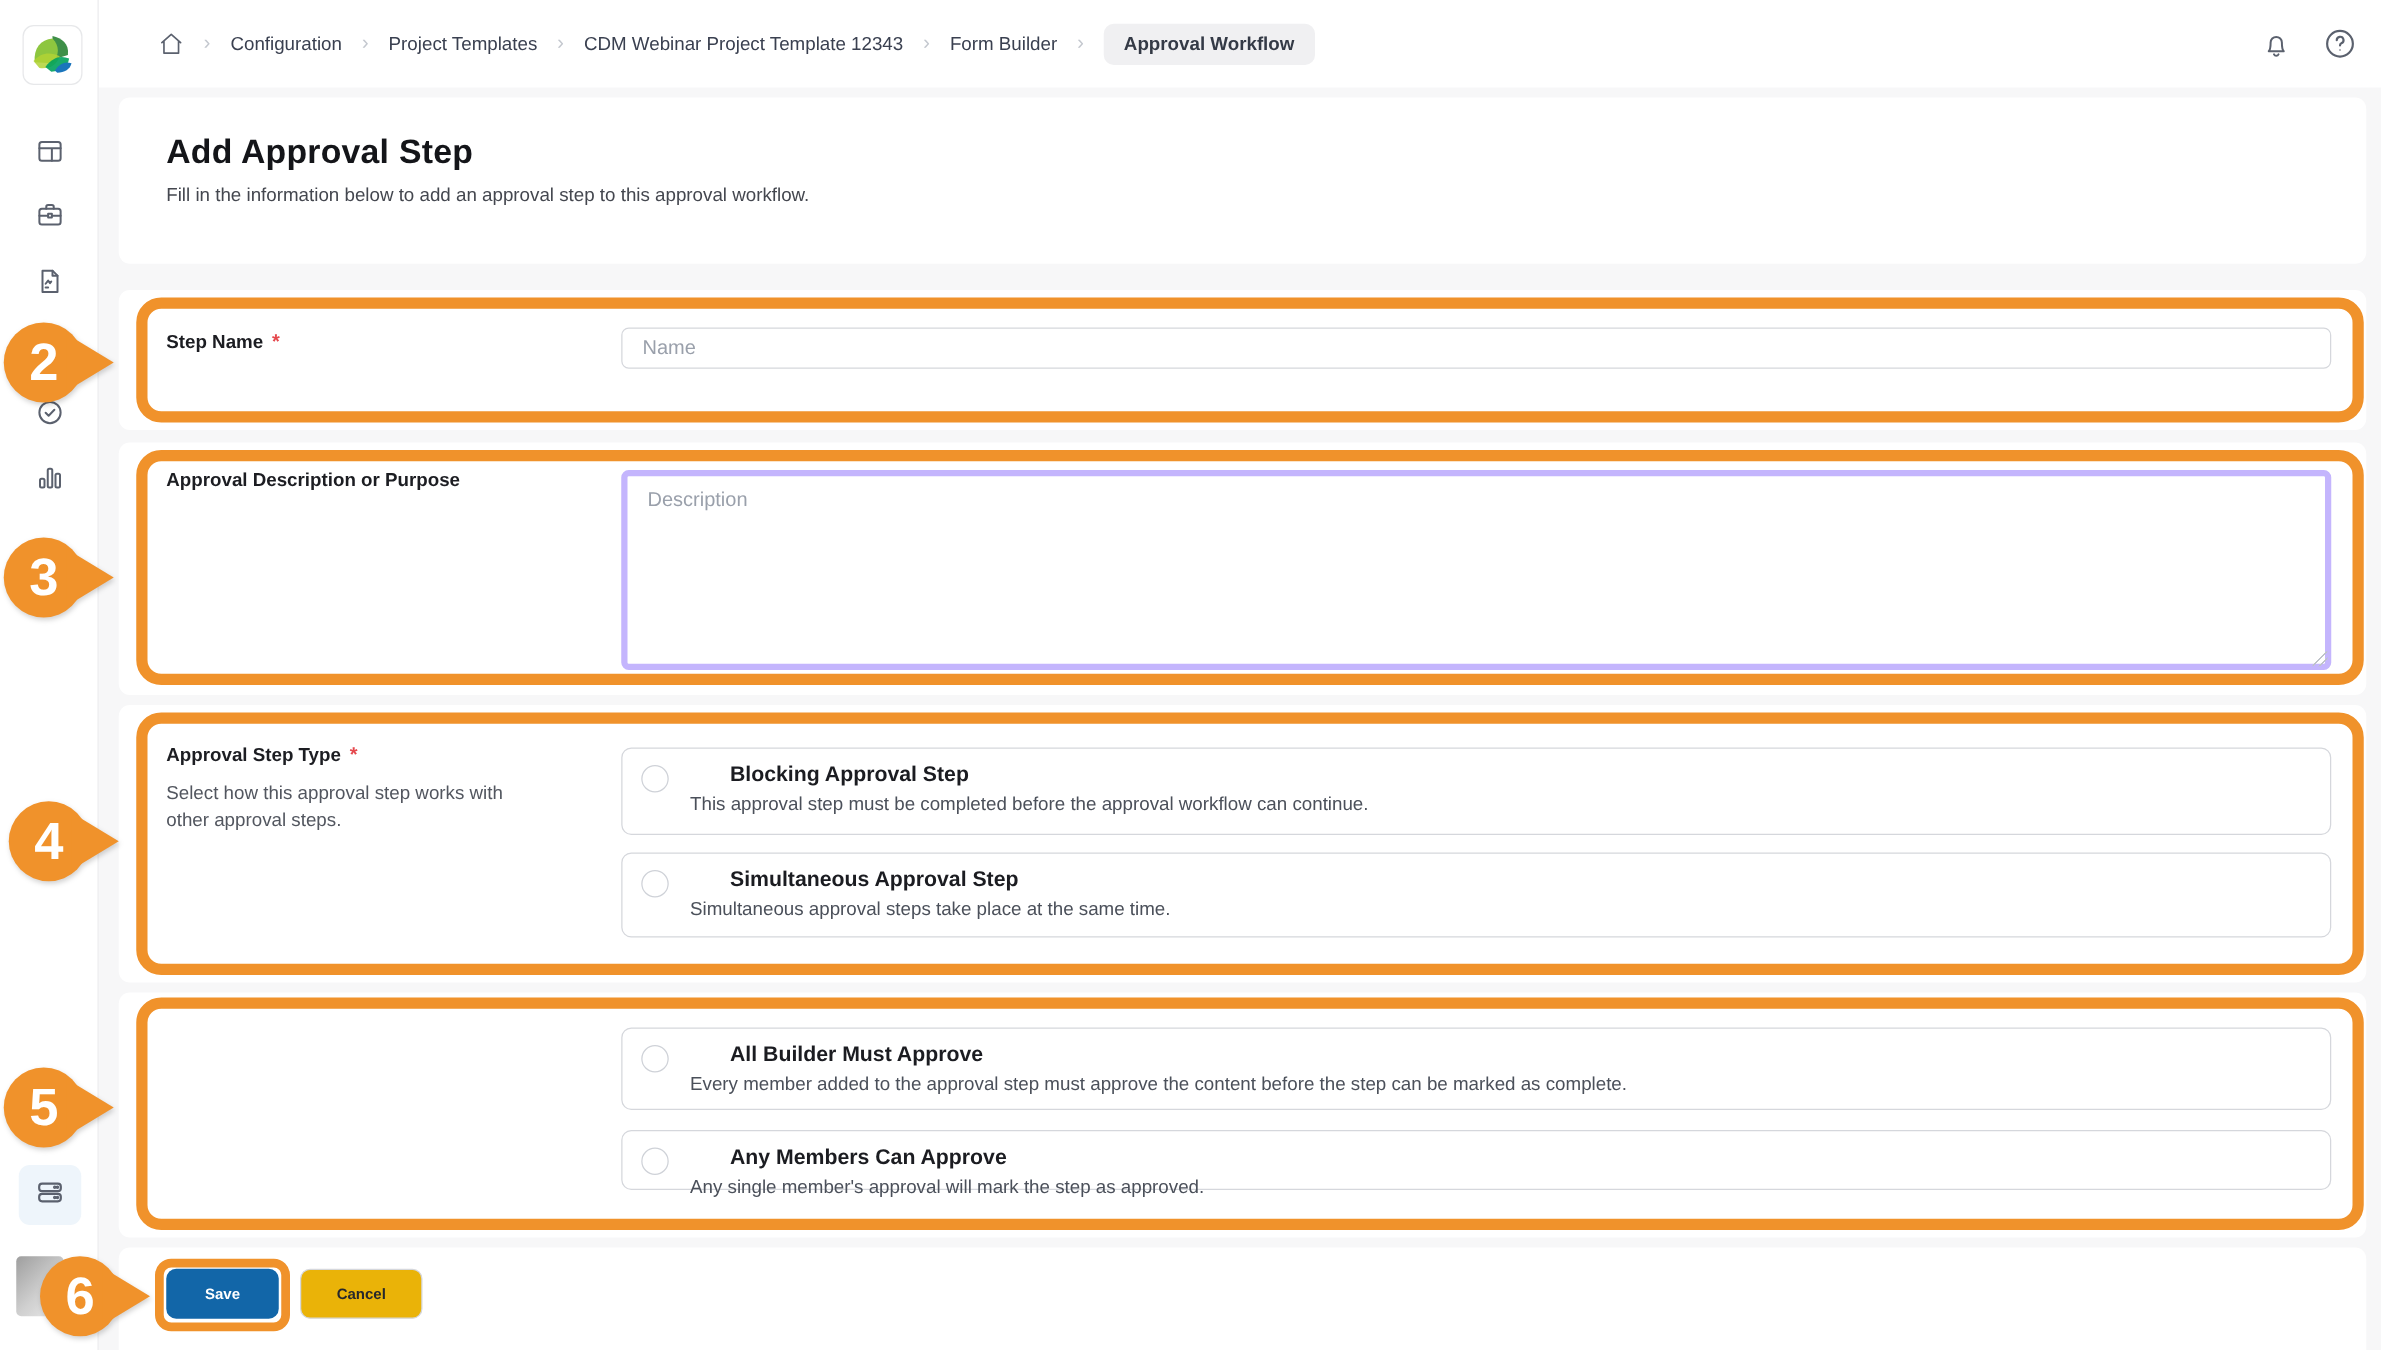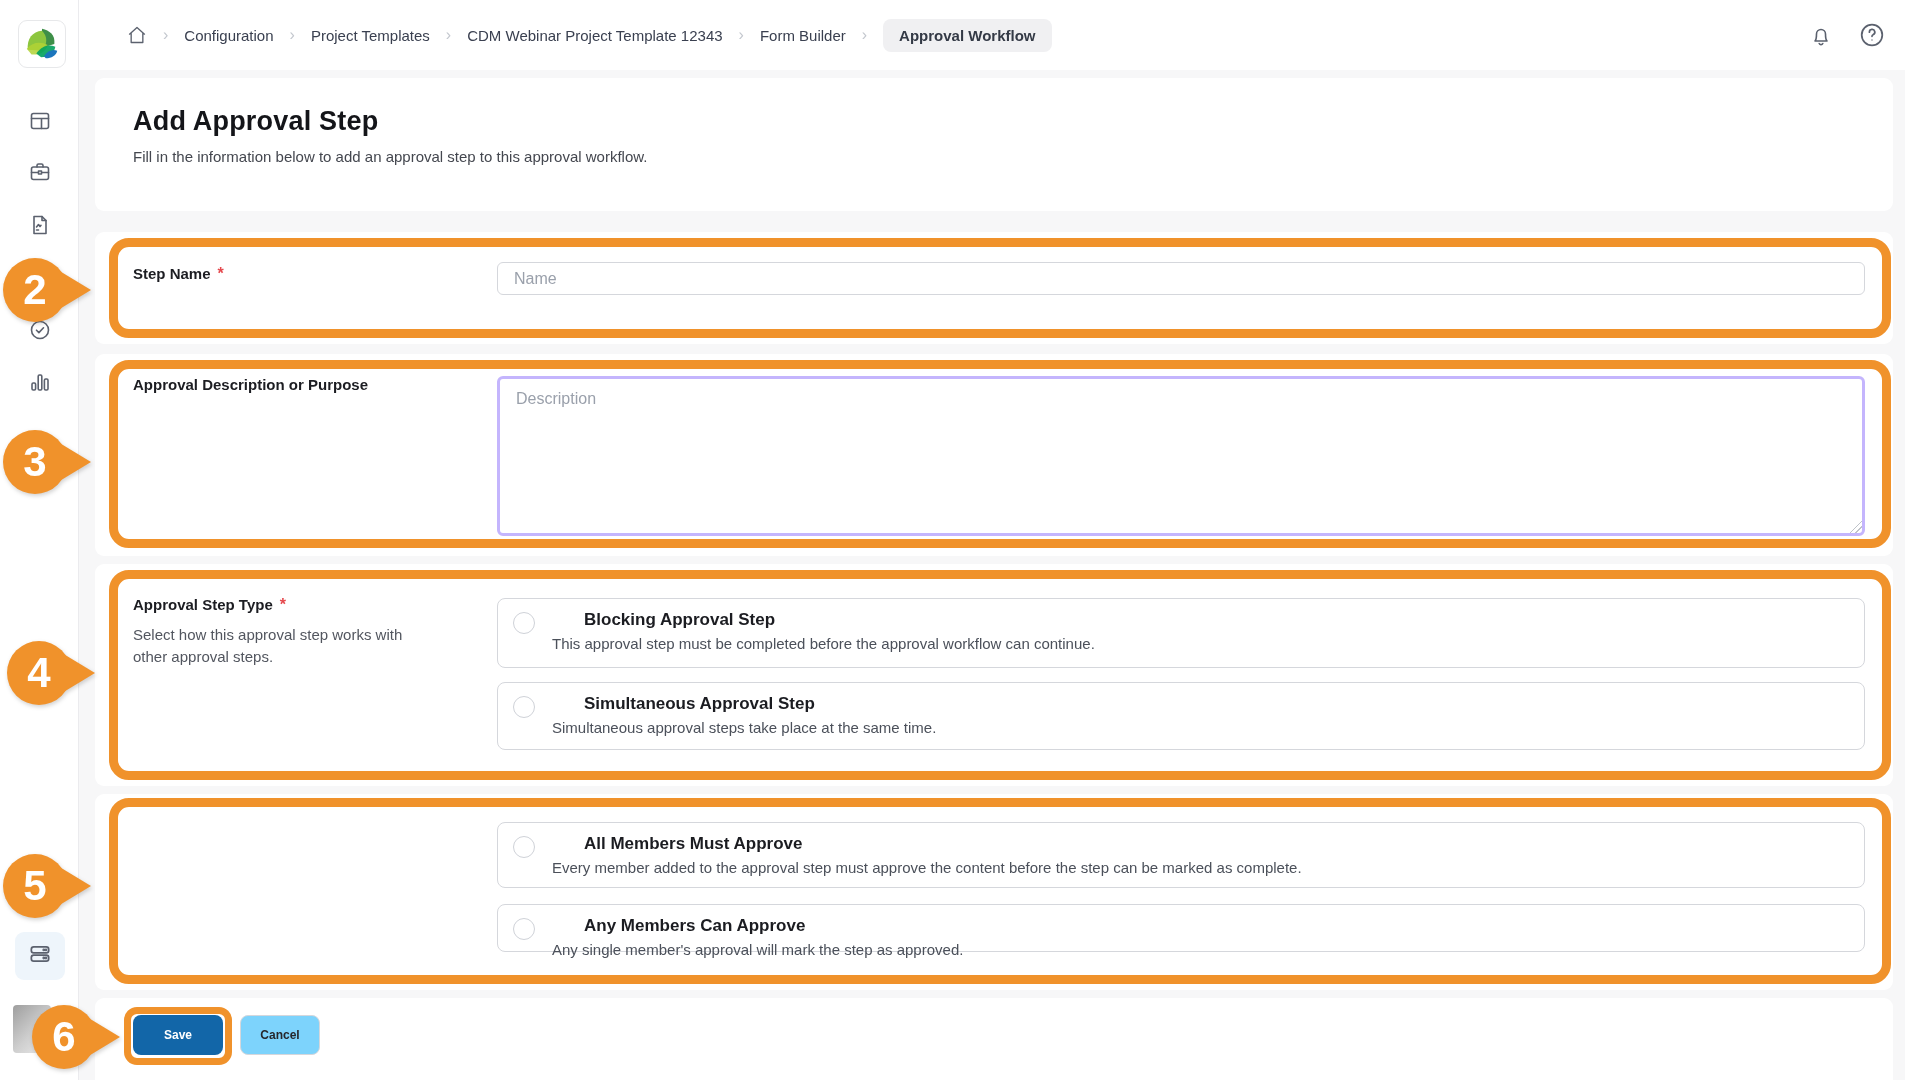--- a/index.html
+++ b/index.html
@@ -51,21 +51,21 @@
   .help { margin-top:10px; font-size:15px; color:#52565f; line-height:1.45; width:305px; }
 
   .text-input {
     position:absolute; left:402px; width:1368px; height:33px;
     border:1px solid #d5d7dc; border-radius:6px; font-size:16px; color:#1c1d22;
     padding:0 16px; outline:none; font-family:"Liberation Sans", sans-serif; background:#fff;
   }
   .text-input::placeholder, textarea::placeholder { color:#9aa0ab; opacity:1; }
   .ta-wrap { position:absolute; left:402px; top:22px; width:1368px; height:160px; }
   textarea {
-    width:100%; height:100%; border:3px solid #c4b5fd; border-radius:6px; resize:none;
+    width:100%; height:100%; border:5px solid #c4b5fd; border-radius:6px; resize:none;
     font-size:16px; color:#1c1d22; padding:11px 16px; outline:none;
     font-family:"Liberation Sans", sans-serif; background:#fff;
   }
   .ta-grip {
     position:absolute; right:3px; bottom:3px; width:12px; height:12px; pointer-events:none;
     background:
       linear-gradient(135deg, transparent 0 46%, #bfc3c9 46% 54%, transparent 54% 68%, #bfc3c9 68% 76%, transparent 76%);
   }
 
   .opt-card {
@@ -79,21 +79,21 @@
   .opt-title { position:absolute; left:54px; top:11px; font-size:17px; font-weight:700; color:#1b1c21;margin-left:32px; }
   .opt-desc  { position:absolute; left:54px; top:36px; font-size:15px; color:#4b505a; }
 
   .footer-card { top:998px; height:90px; }
   .btn {
     position:absolute; height:40px; border-radius:8px; font-size:12px; font-weight:700;
     display:flex; align-items:center; justify-content:center; cursor:pointer;
     font-family:"Liberation Sans", sans-serif;
   }
   .btn-save { left:38px; top:17px; width:90px; background:#1266a8; color:#ffffff; border:none; }
-  .btn-cancel { left:145px; top:17px; width:80px; background:#7dd3fc; color:#26272c; border:1px solid #d5d7dc; }
+  .btn-cancel { left:145px; top:17px; width:98px; background:#eab308; color:#26272c; border:1px solid #d5d7dc; }
 
   
   .ring { position:absolute; border:9px solid #f0922b; border-radius:20px; pointer-events:none; }
   .ring-1 { left:109px; top:238px;  width:1782px; height:100px; }
   .ring-2 { left:109px; top:360px;  width:1782px; height:188px; }
   .ring-3 { left:109px; top:570px;  width:1782px; height:210px; }
   .ring-4 { left:109px; top:798px;  width:1782px; height:186px; }
   .ring-save { left:124px; top:1007px; width:108px; height:58px; border-width:7px; border-radius:13px; }
   .callout {
     position:absolute; width:64px; height:64px; background:#f0922b; border-radius:50%;
@@ -253,21 +253,21 @@
       <div class="opt-card" style="top:118px;height:68px">
         <span class="radio"></span>
         <div class="opt-title">Simultaneous Approval Step</div>
         <div class="opt-desc">Simultaneous approval steps take place at the same time.</div>
       </div>
     </section>
 
     <section class="card" style="top:794px;height:196px">
       <div class="opt-card" style="top:28px;height:66px">
         <span class="radio"></span>
-        <div class="opt-title">All Members Must Approve</div>
+        <div class="opt-title">All Builder Must Approve</div>
         <div class="opt-desc">Every member added to the approval step must approve the content before the step can be marked as complete.</div>
       </div>
       <div class="opt-card" style="top:110px;height:48px">
         <span class="radio"></span>
         <div class="opt-title">Any Members Can Approve</div>
         <div class="opt-desc">Any single member's approval will mark the step as approved.</div>
       </div>
     </section>
 
     <section class="card footer-card">

